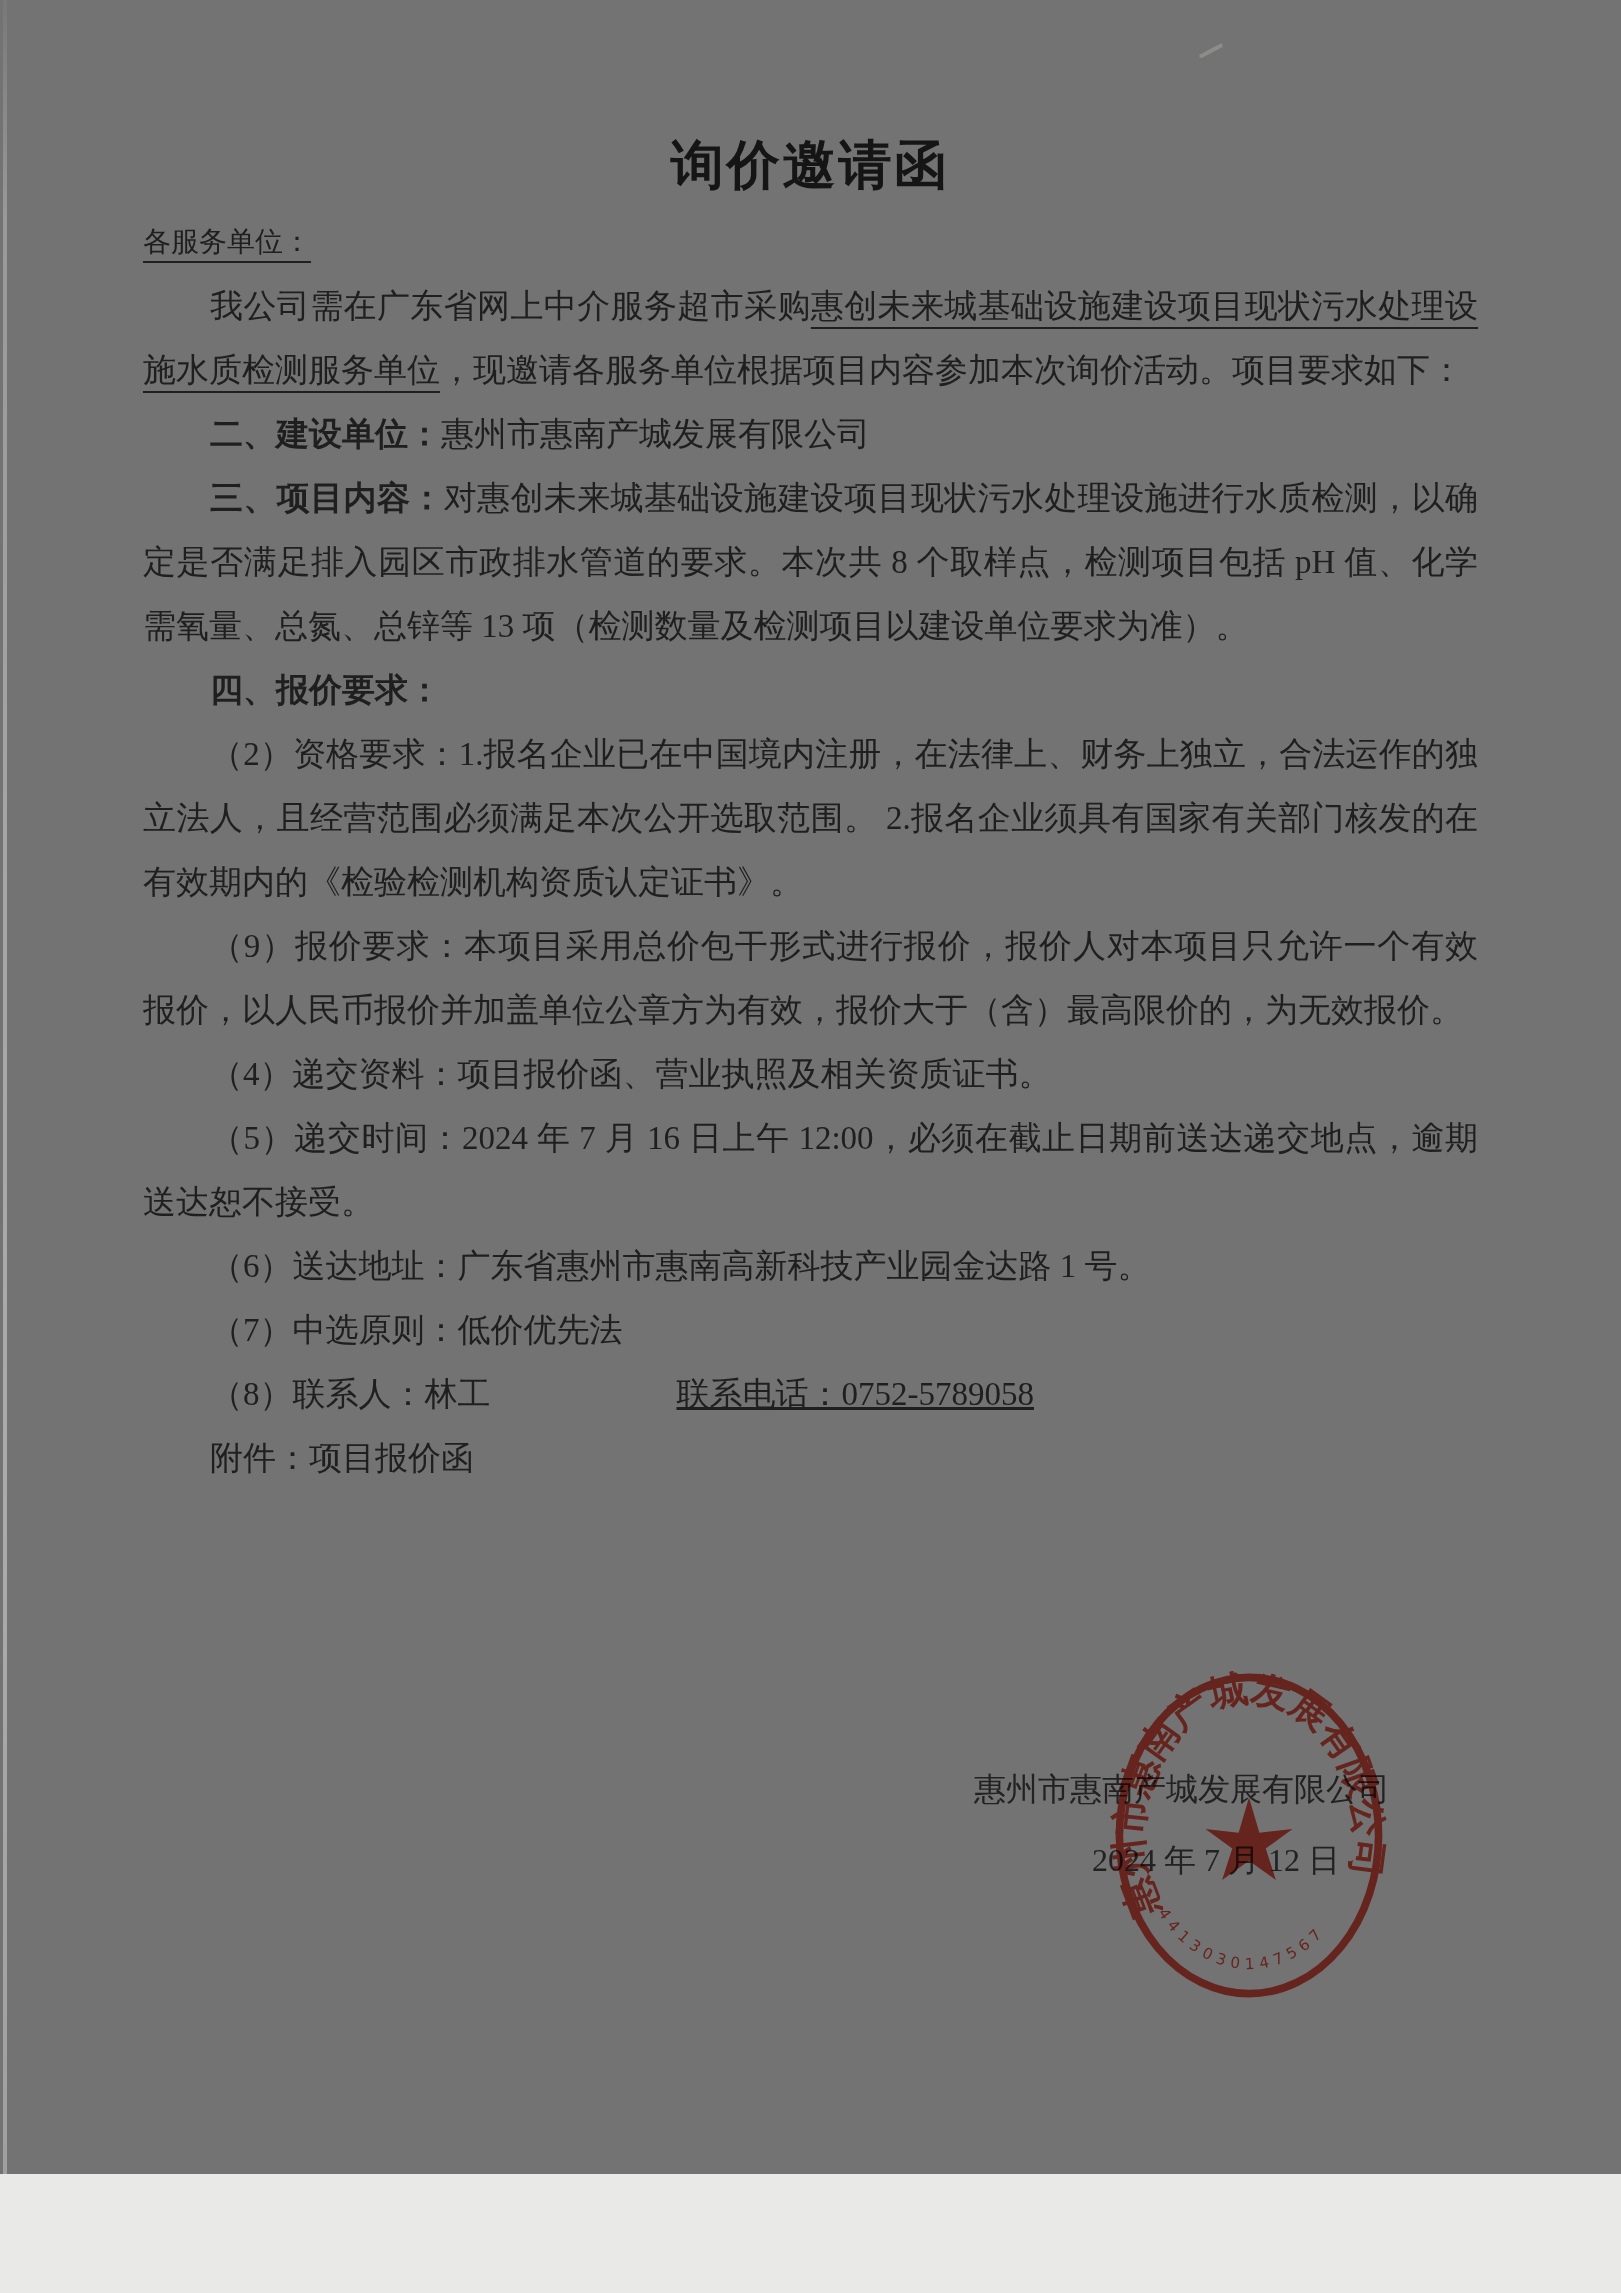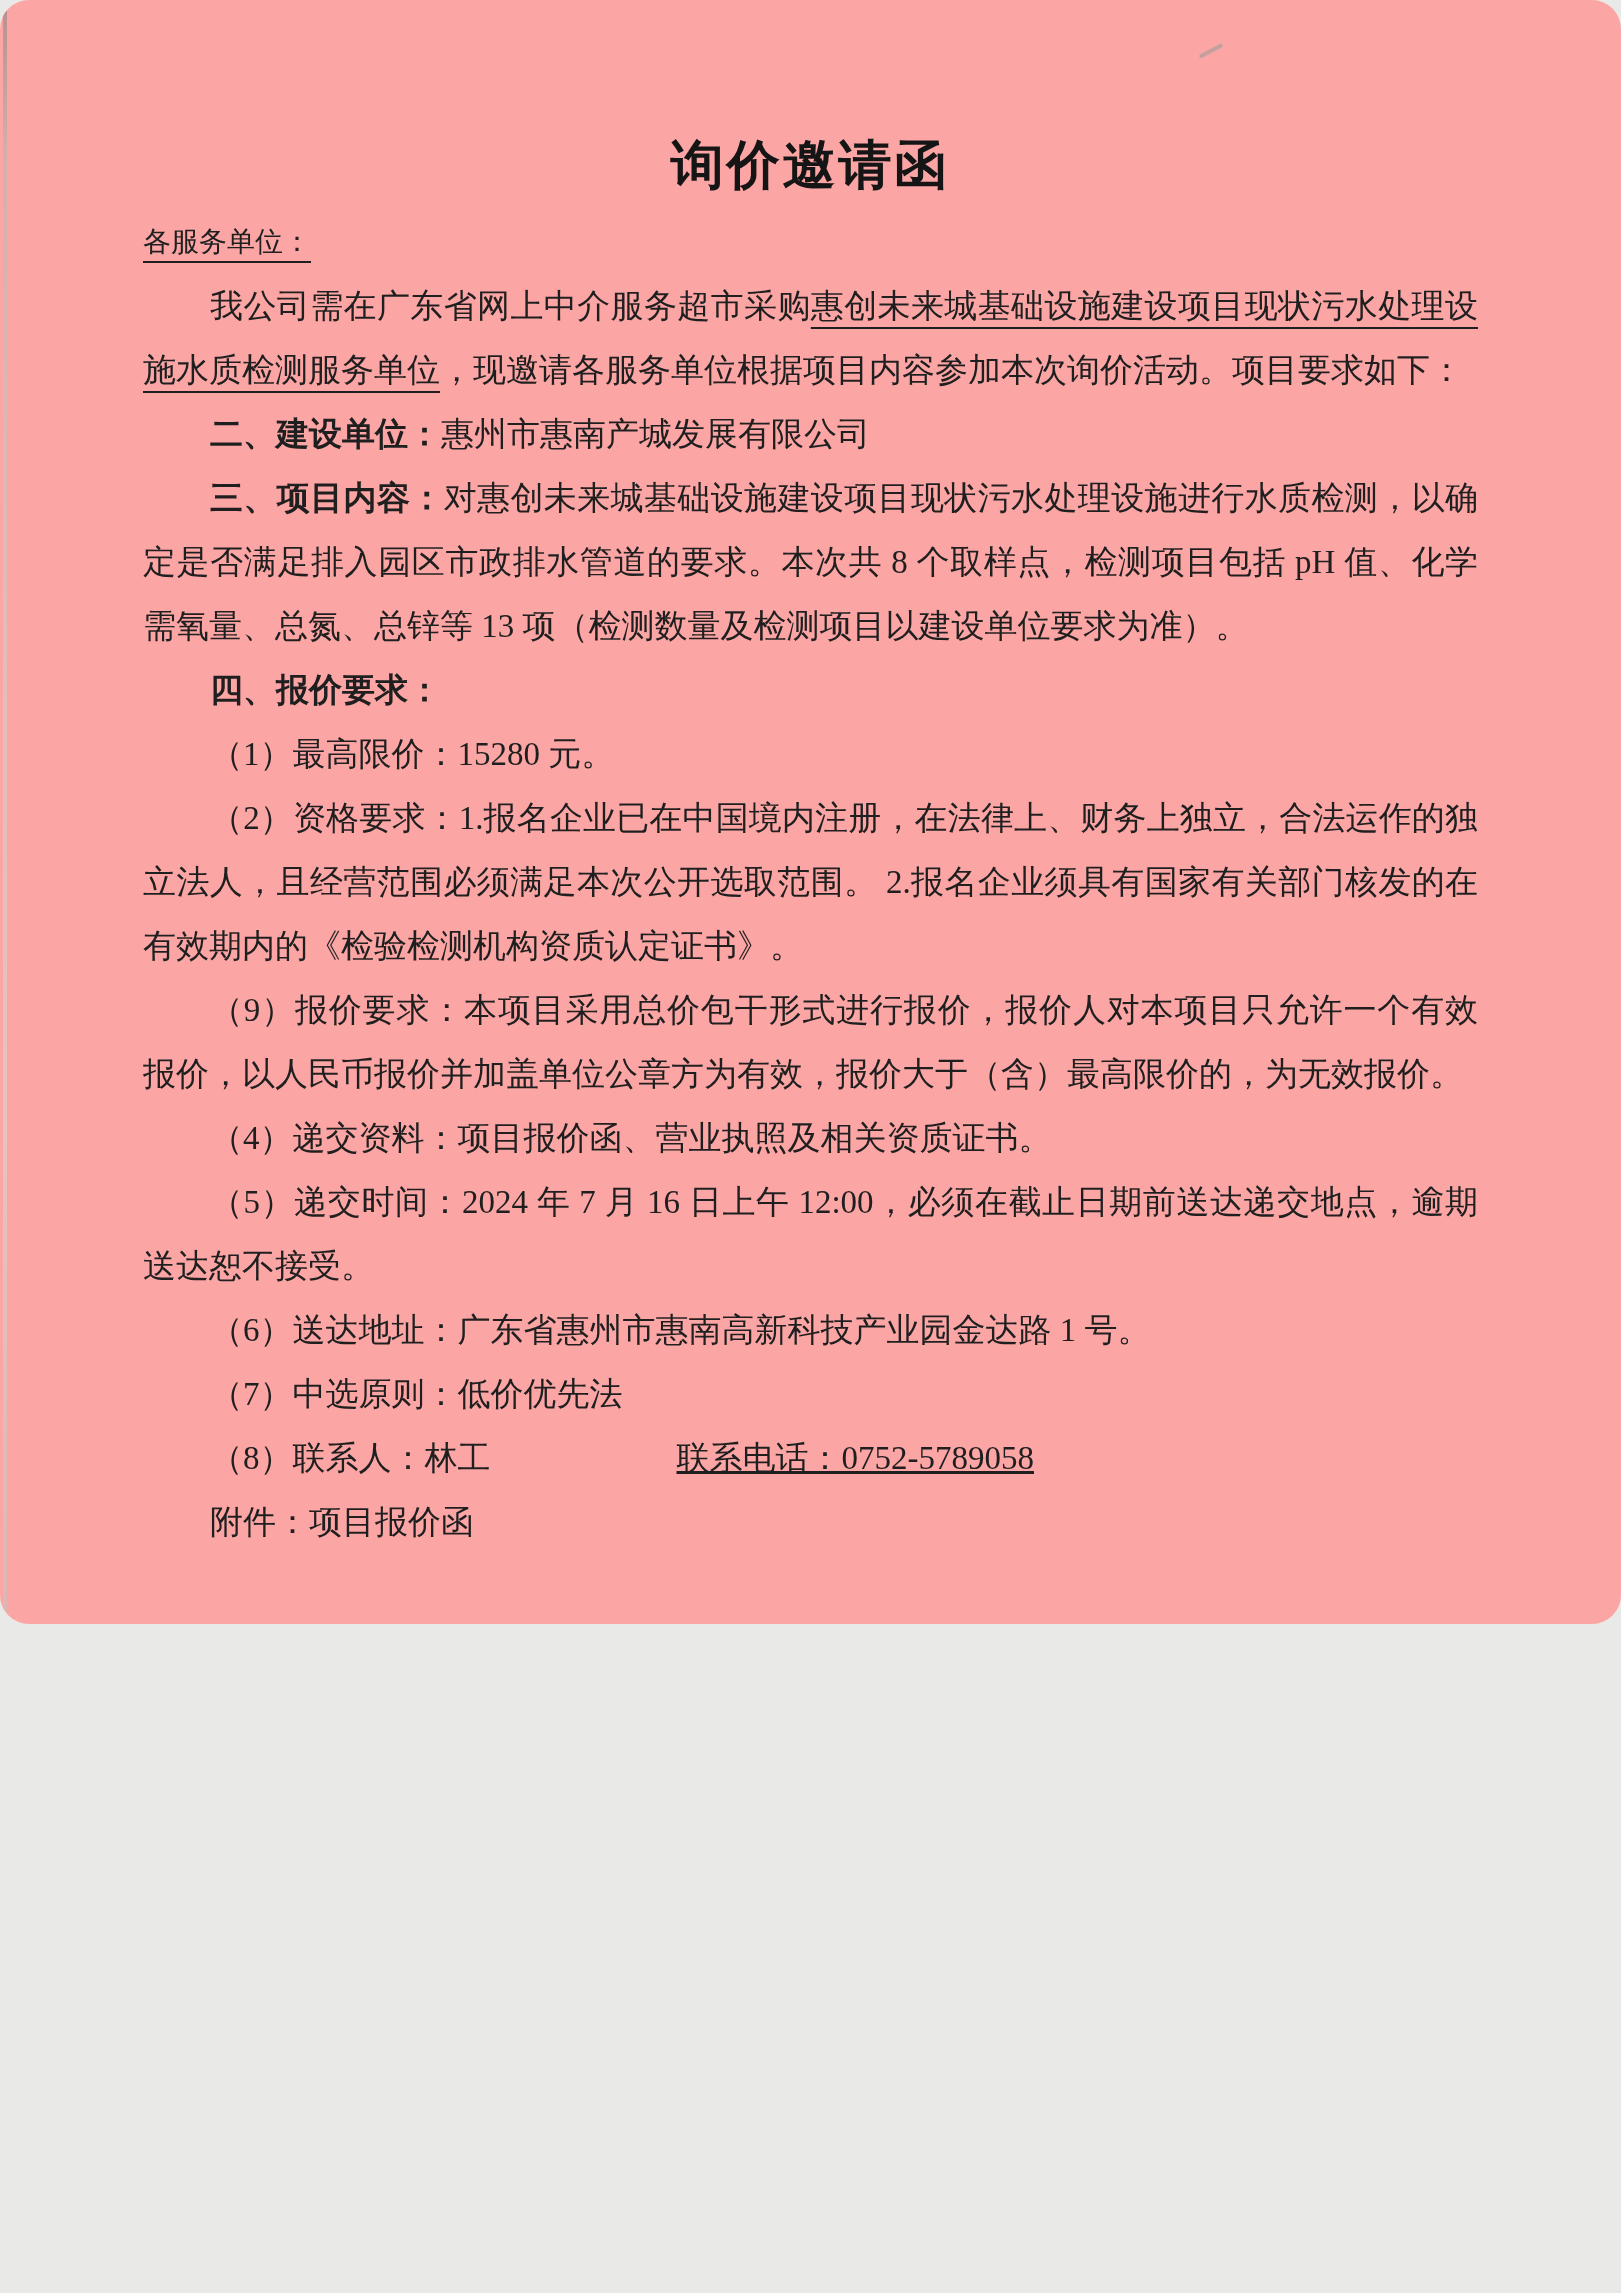--- a/index.html
+++ b/index.html
@@ -1,24 +1,23 @@
 <!DOCTYPE html>
 <html><head>
 <meta charset="utf-8">
 <style>
   html,body{margin:0;padding:0;background:#e9e9e7;}
   .page{
     position:relative;
-    width:1621px;height:1624px;
+    width:1621px;height:2174px;
     margin:0 auto;
-    background:#fca5a5;
+    background:#737373;
     overflow:hidden;
     font-family:"Liberation Serif","DejaVu Serif",serif;
     color:#1f1f1f;
-    border-radius:29px;
   }
   .scan-edge{
     position:absolute;left:2.9px;top:0;width:3.9px;height:100%;
     background:linear-gradient(to bottom,#7d7d7b 0%,#b8b8b5 10%,#cfcfcc 40%,#d9d9d6 70%,#c4c4c1 100%);
     opacity:.55;
   }
   .scan-speck{
     position:absolute;left:1198px;top:49px;width:25.5px;height:3.9px;
     background:#9c9c98;transform:rotate(-28deg);border-radius:2px;opacity:.6;
   }
@@ -69,21 +68,20 @@
 
     <p class="body indent"><span>我公司需在广东省网上中介服务超市采购</span><span class="u">惠创未来城基础设施建设项目现状污水处理设施水质检测服务单位</span><span>，现邀请各服务单位根据项目内容参加本次询价活动。项目要求如下：</span></p>
 
 
     <p class="body indent"><span class="label">二、建设单位：</span><span>惠州市惠南产城发展有限公司</span></p>
 
     <p class="body indent"><span class="label">三、项目内容：</span><span>对惠创未来城基础设施建设项目现状污水处理设施进行水质检测，以确定是否满足排入园区市政排水管道的要求。本次共 8 个取样点，检测项目包括 pH 值、化学需氧量、总氮、总锌等 13 项（检测数量及检测项目以建设单位要求为准）。</span></p>
 
     <p class="body indent"><span class="label">四、报价要求：</span><span></span></p>
 
-    <p class="body indent">（1）最高限价：15280 元。</p>
     <p class="body indent">（2）资格要求：1.报名企业已在中国境内注册，在法律上、财务上独立，合法运作的独立法人，且经营范围必须满足本次公开选取范围。 2.报名企业须具有国家有关部门核发的在有效期内的《检验检测机构资质认定证书》。</p>
     <p class="body indent">（9）报价要求：本项目采用总价包干形式进行报价，报价人对本项目只允许一个有效报价，以人民币报价并加盖单位公章方为有效，报价大于（含）最高限价的，为无效报价。</p>
     <p class="body indent">（4）递交资料：项目报价函、营业执照及相关资质证书。</p>
     <p class="body indent">（5）递交时间：2024 年 7 月 16 日上午 12:00，必须在截止日期前送达递交地点，逾期送达恕不接受。</p>
     <p class="body indent">（6）送达地址：广东省惠州市惠南高新科技产业园金达路 1 号。</p>
     <p class="body indent">（7）中选原则：低价优先法</p>
 
     <p class="body indent"><span>（8）联系人：林工</span><span class="phone">联系电话：0752-5789058</span></p>
 
     <p class="body indent attachment">附件：项目报价函</p>

